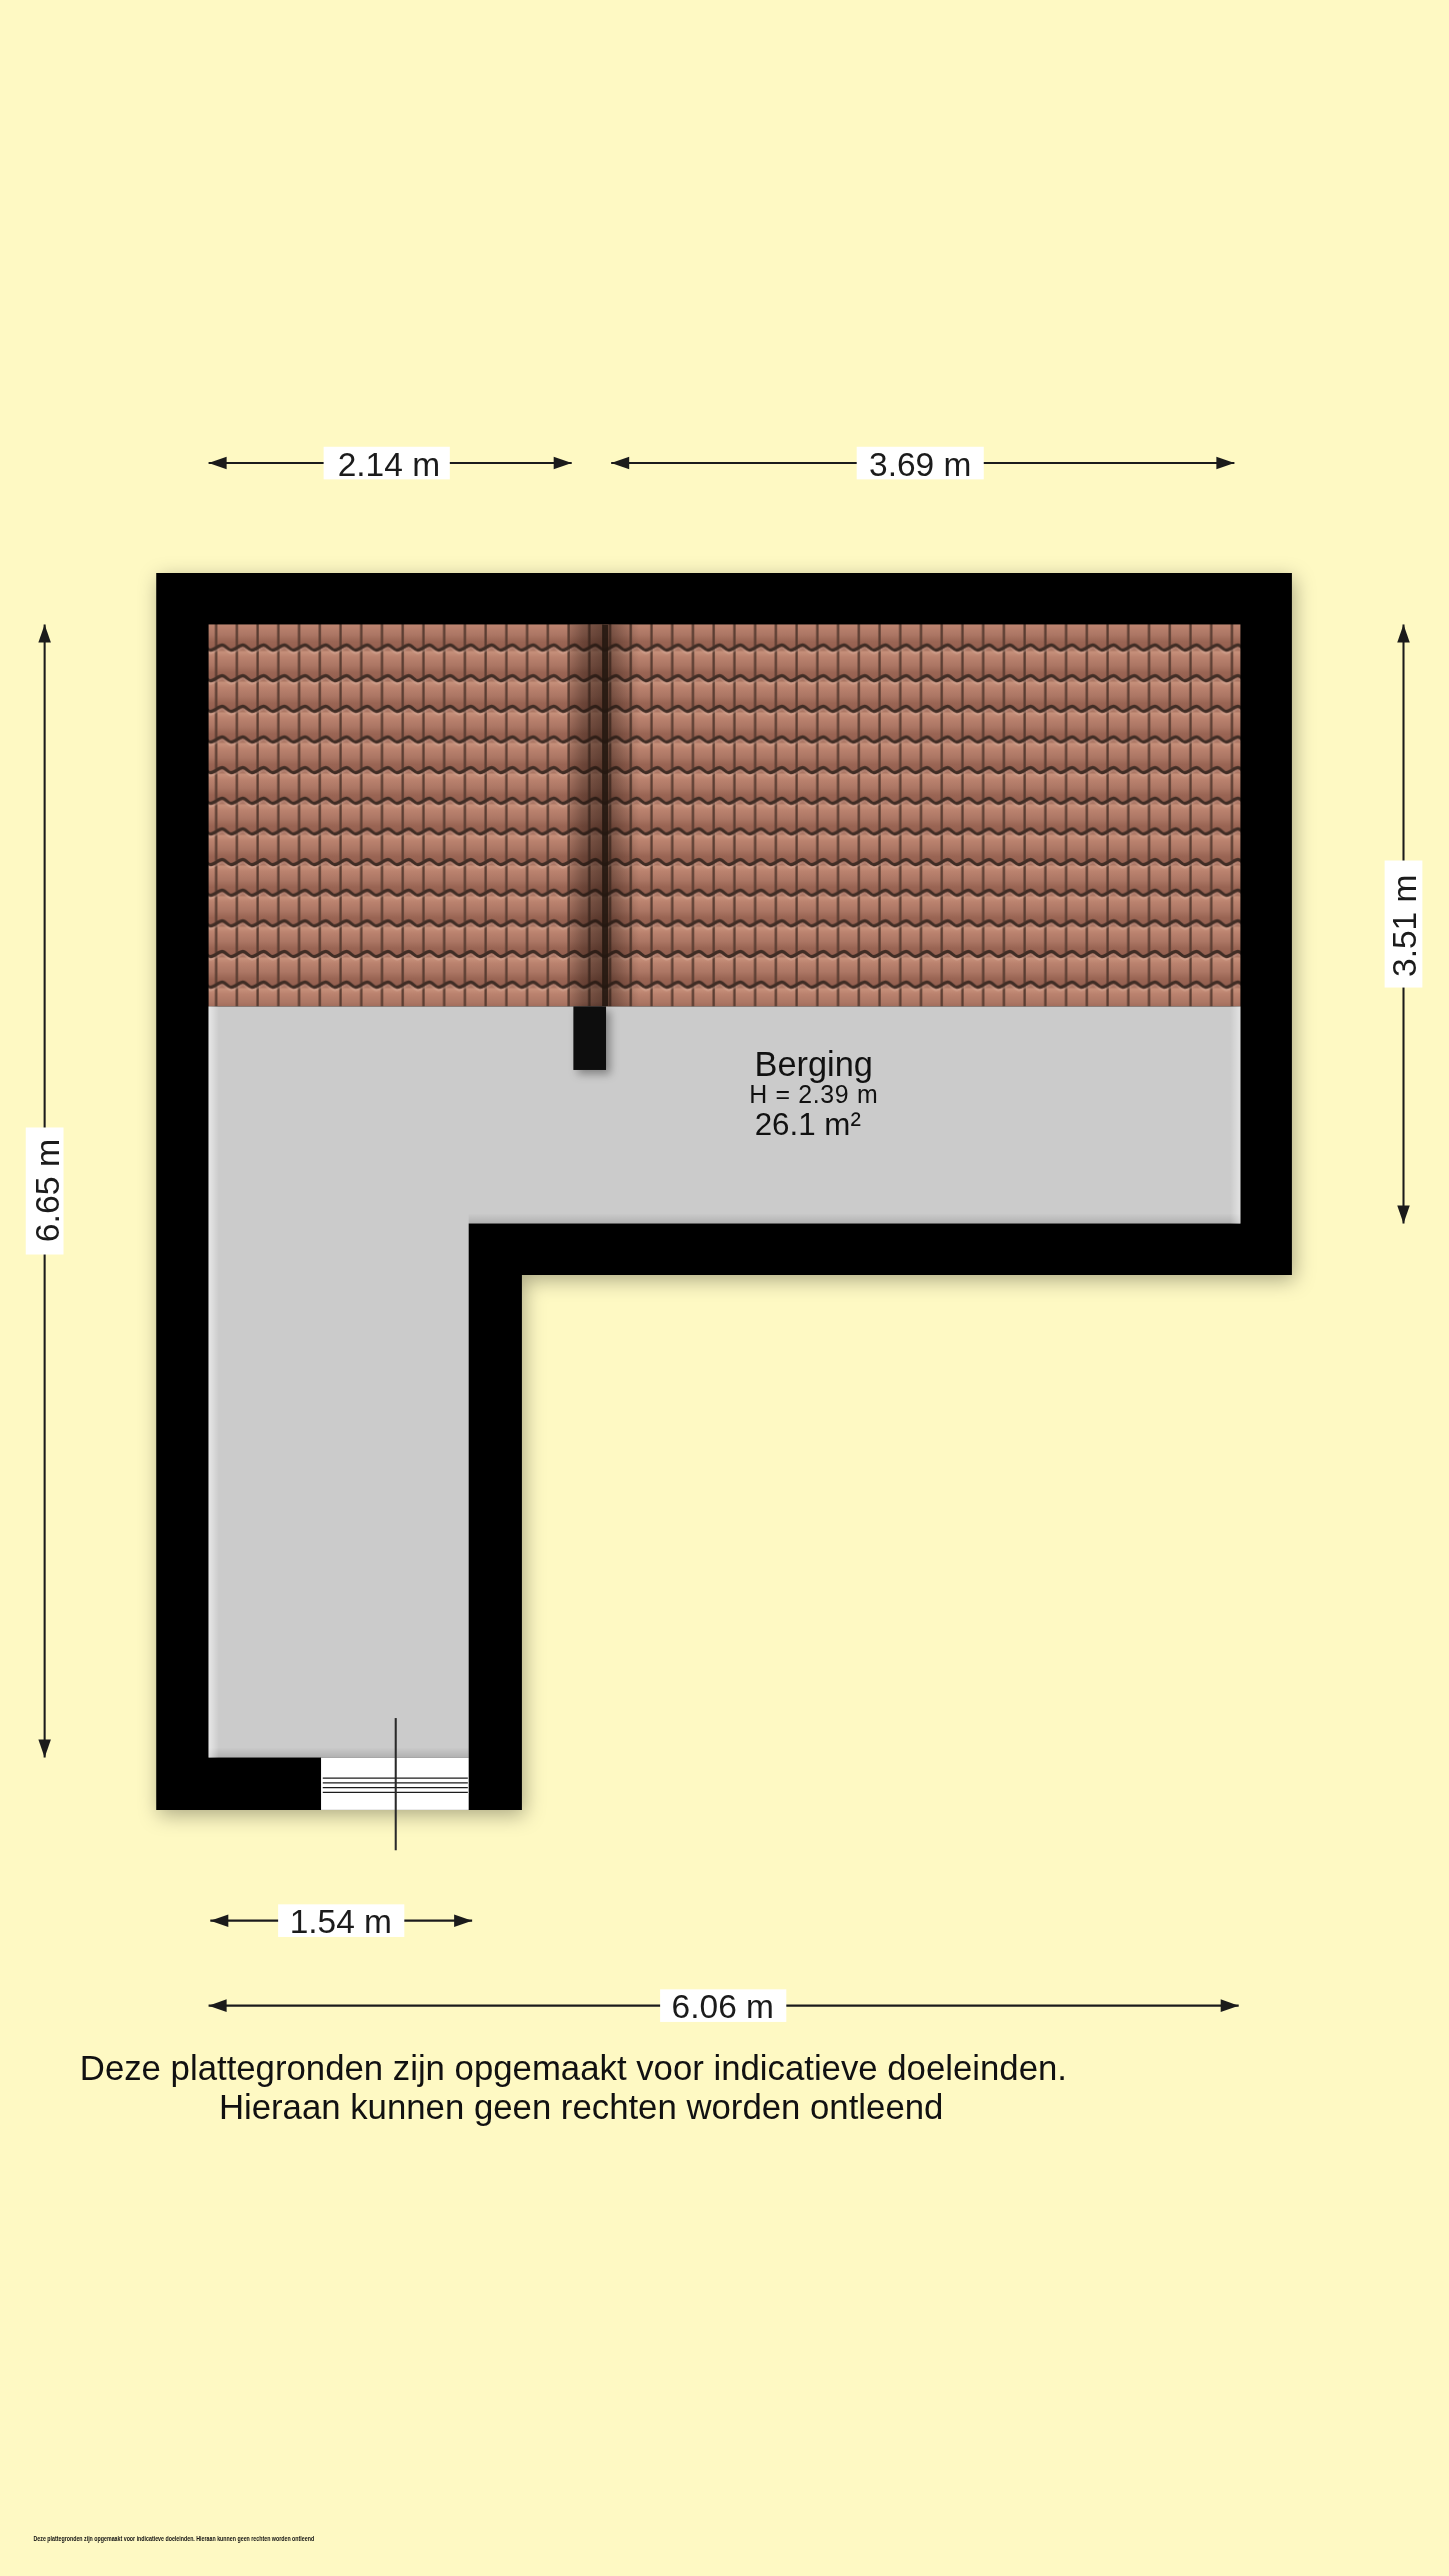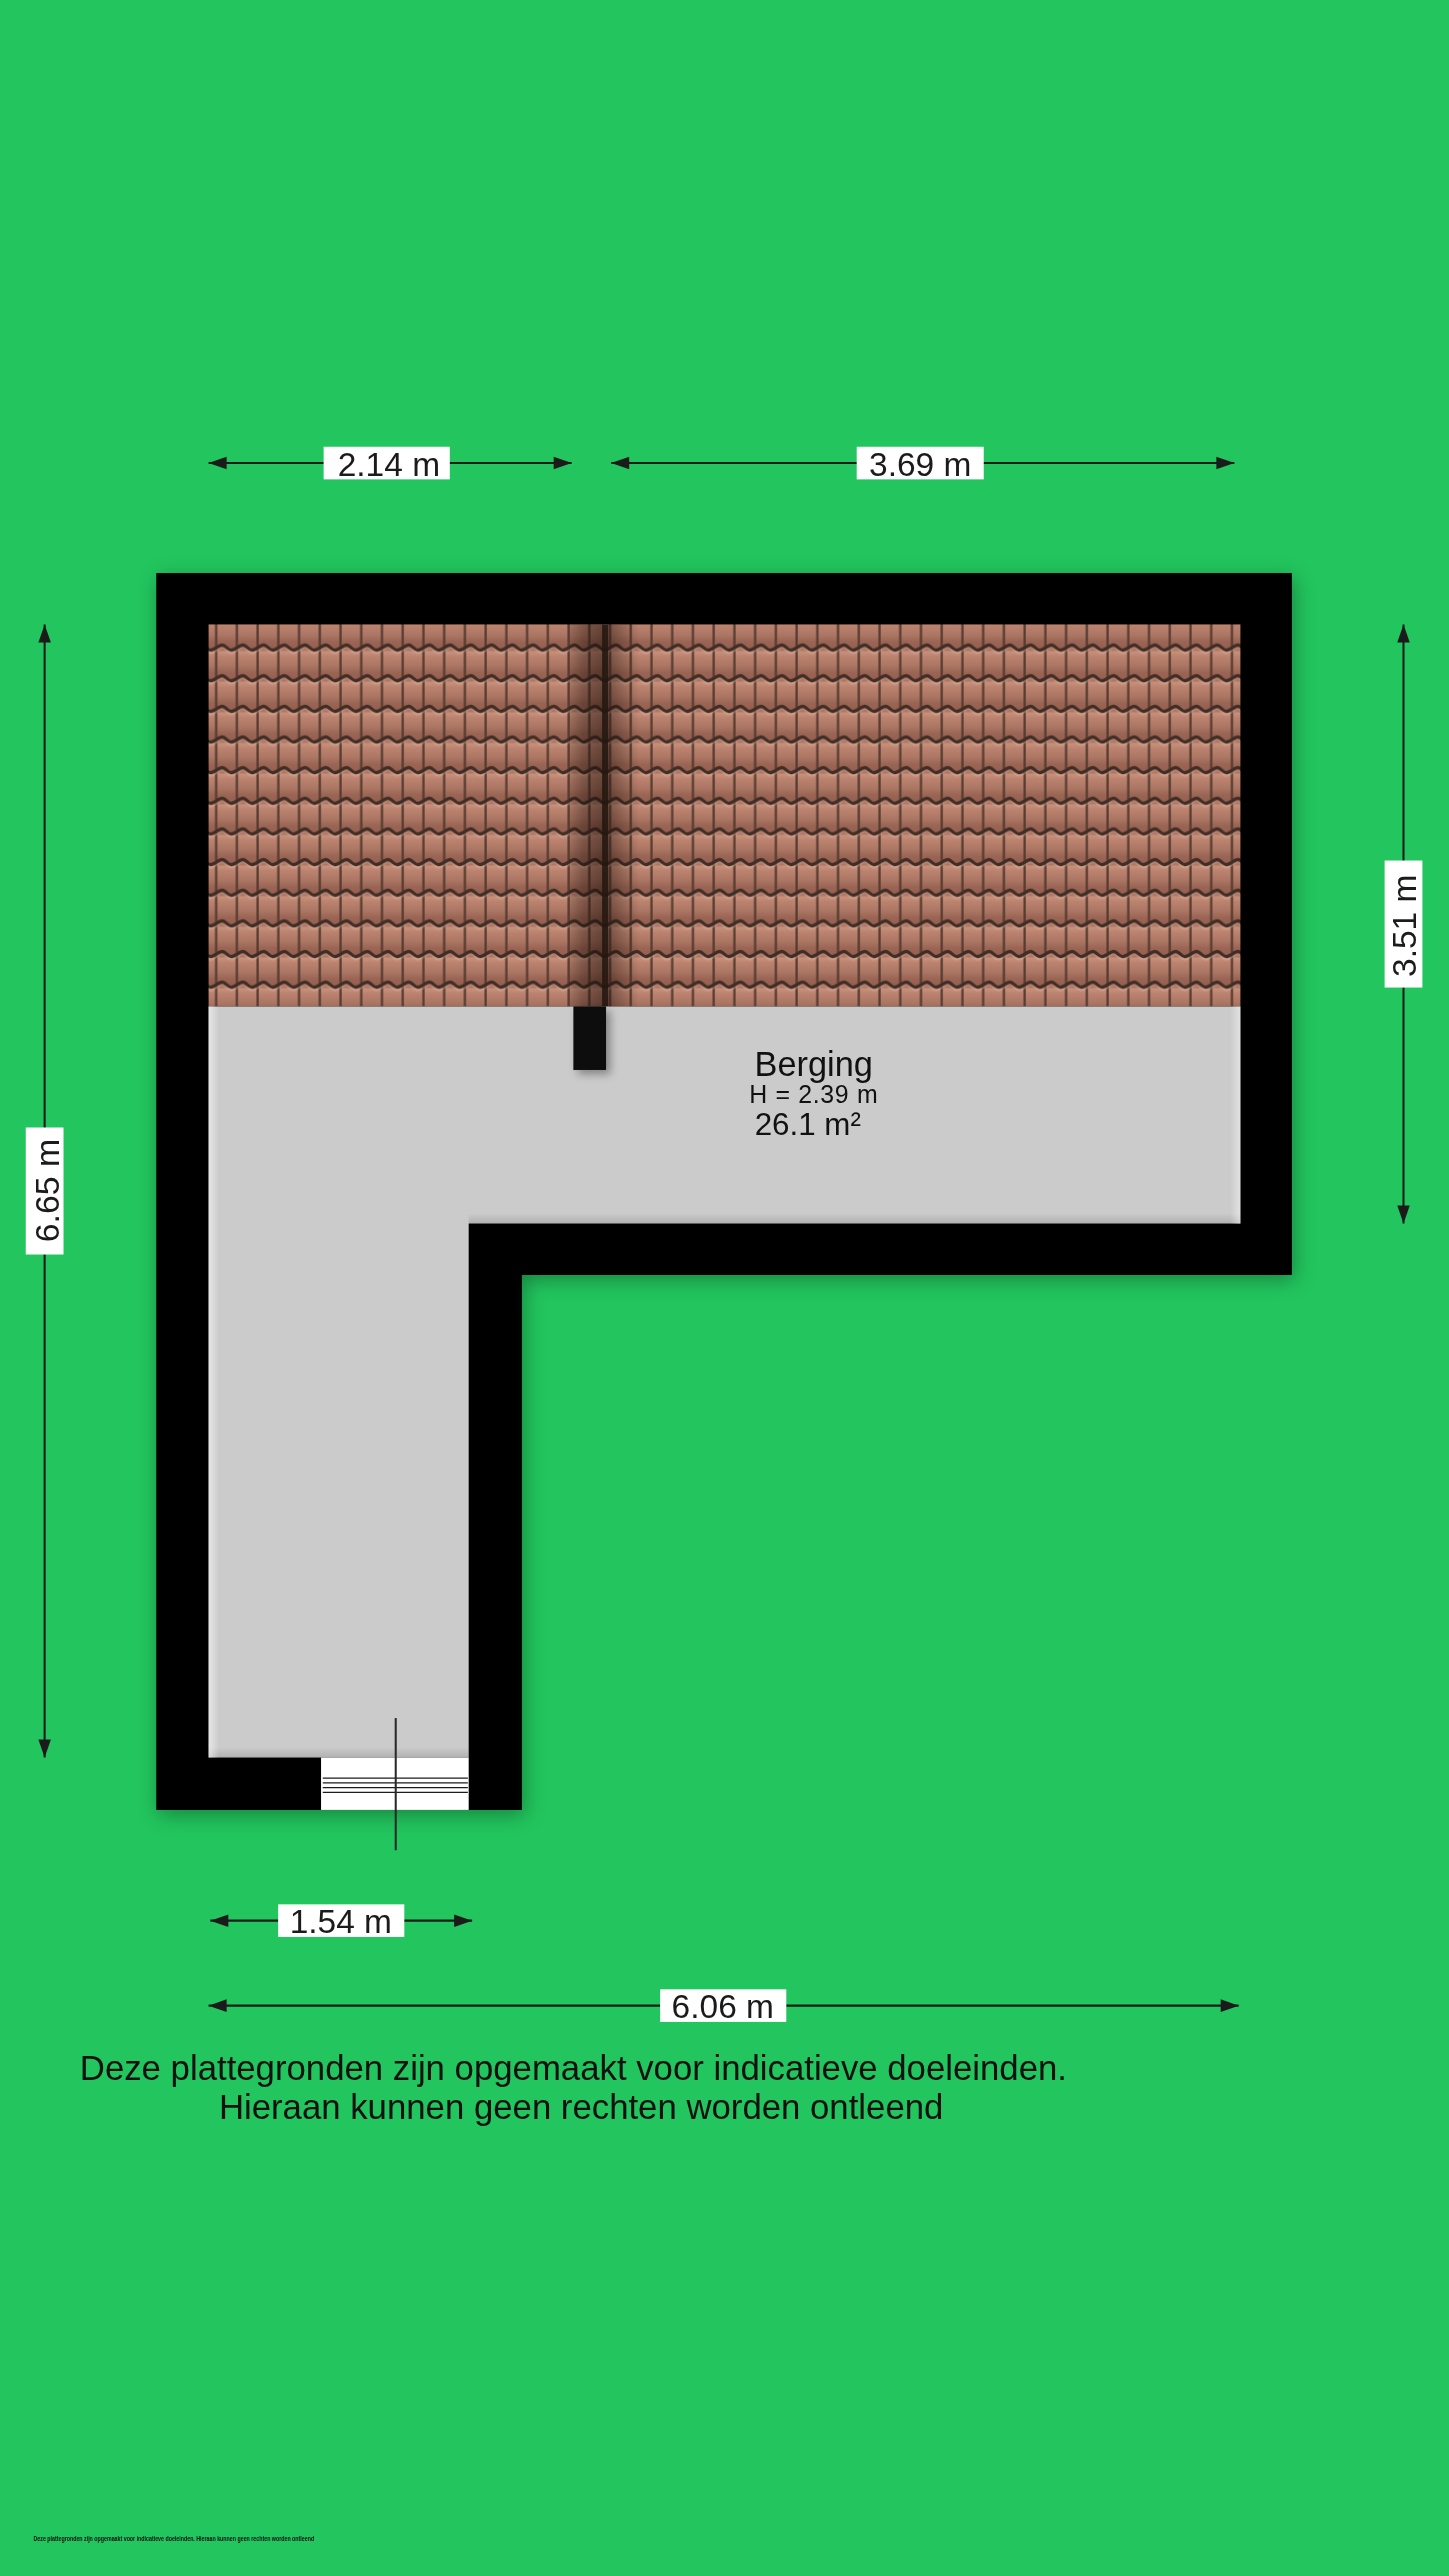--- a/index.html
+++ b/index.html
@@ -1,16 +1,16 @@
 <!DOCTYPE html>
 <html style="font-size:13.7px"><head>
 <meta charset="utf-8">
 <style>
   html,body{margin:0;padding:0;background:#ffffff;}
-  .page{position:relative;width:1449px;height:2576px;background:#22c55e;overflow:hidden;font-family:"Liberation Sans",sans-serif;}
+  .page{position:relative;width:1449px;height:2576px;background:#fef9c3;overflow:hidden;font-family:"Liberation Sans",sans-serif;}
 </style>
 </head>
 <body>
 <div class="page">
 <svg width="1449" height="2576" viewBox="0 0 1688 3000" xmlns="http://www.w3.org/2000/svg" font-family="Liberation Sans, sans-serif">
   <defs>
     <linearGradient id="rowgrad" x1="0" y1="0" x2="0" y2="1">
       <stop offset="0" stop-color="#9a6554"></stop>
       <stop offset="0.22" stop-color="#956050"></stop>
       <stop offset="0.34" stop-color="#c6907a"></stop>

